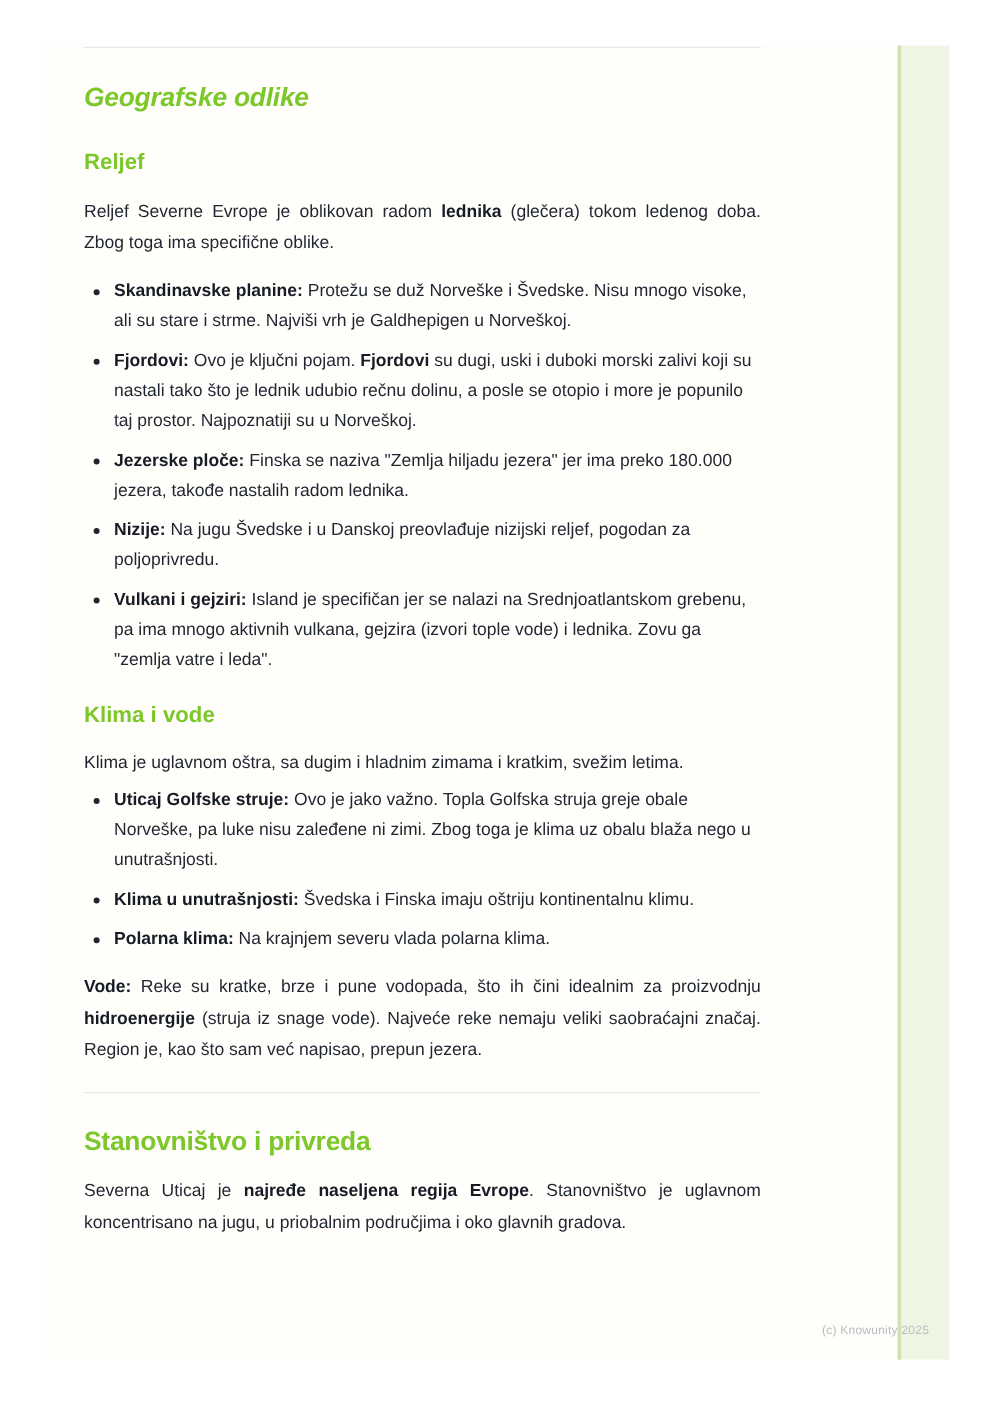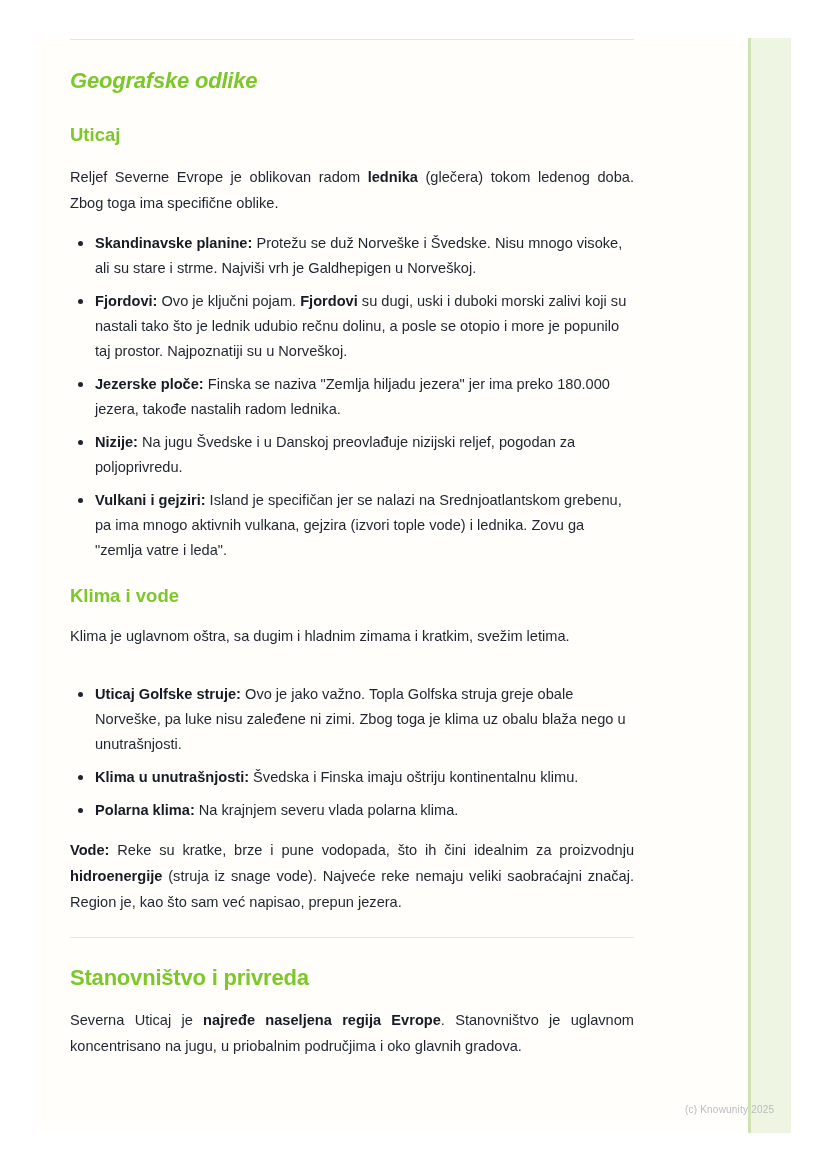--- a/index.html
+++ b/index.html
@@ -97,39 +97,39 @@
 </head>
 <body>
 
 <div class="page">
   <div class="content">
 
     <div class="rule" style="margin-top:1px;"></div>
 
     <h2 style="margin-top:28px;font-style:italic;">Geografske odlike</h2>
 
-    <h3 style="margin-top:30px;">Uticaj</h3>
+    <h3 style="margin-top:30px;">Reljef</h3>
 
     <p style="margin-top:18px;">
       <span>Reljef Severne Evrope je oblikovan radom </span><b>lednika</b><span> (glečera) tokom ledenog doba. Zbog toga ima specifične oblike.</span>
     </p>
 
     <ul style="margin-top:15px;">
       <li><b>Skandinavske planine:</b><span> Protežu se duž Norveške i Švedske. Nisu mnogo visoke, ali su stare i strme. Najviši vrh je Galdhepigen u Norveškoj.</span></li>
       <li><b>Fjordovi:</b><span> Ovo je ključni pojam. </span><b>Fjordovi</b><span> su dugi, uski i duboki morski zalivi koji su nastali tako što je lednik udubio rečnu dolinu, a posle se otopio i more je popunilo taj prostor. Najpoznatiji su u Norveškoj.</span></li>
       <li><b>Jezerske ploče:</b><span> Finska se naziva "Zemlja hiljadu jezera" jer ima preko 180.000 jezera, takođe nastalih radom lednika.</span></li>
       <li><b>Nizije:</b><span> Na jugu Švedske i u Danskoj preovlađuje nizijski reljef, pogodan za poljoprivredu.</span></li>
       <li><b>Vulkani i gejziri:</b><span> Island je specifičan jer se nalazi na Srednjoatlantskom grebenu, pa ima mnogo aktivnih vulkana, gejzira (izvori tople vode) i lednika. Zovu ga "zemlja vatre i leda".</span></li>
     </ul>
 
     <h3 style="margin-top:22px;">Klima i vode</h3>
 
     <p style="margin-top:16px;">Klima je uglavnom oštra, sa dugim i hladnim zimama i kratkim, svežim letima.</p>
 
-    <ul style="margin-top:33px;">
+    <ul style="margin-top:6px;">
       <li><b>Uticaj Golfske struje:</b><span> Ovo je jako važno. Topla Golfska struja greje obale Norveške, pa luke nisu zaleđene ni zimi. Zbog toga je klima uz obalu blaža nego u unutrašnjosti.</span></li>
       <li><b>Klima u unutrašnjosti:</b><span> Švedska i Finska imaju oštriju kontinentalnu klimu.</span></li>
       <li><b>Polarna klima:</b><span> Na krajnjem severu vlada polarna klima.</span></li>
     </ul>
 
     <p style="margin-top:14px;">
       <b>Vode:</b><span> Reke su kratke, brze i pune vodopada, što ih čini idealnim za proizvodnju </span><b>hidroenergije</b><span> (struja iz snage vode). Najveće reke nemaju veliki saobraćajni značaj. Region je, kao što sam već napisao, prepun jezera.</span>
     </p>
 
     <div class="rule" style="margin-top:22px;"></div>

